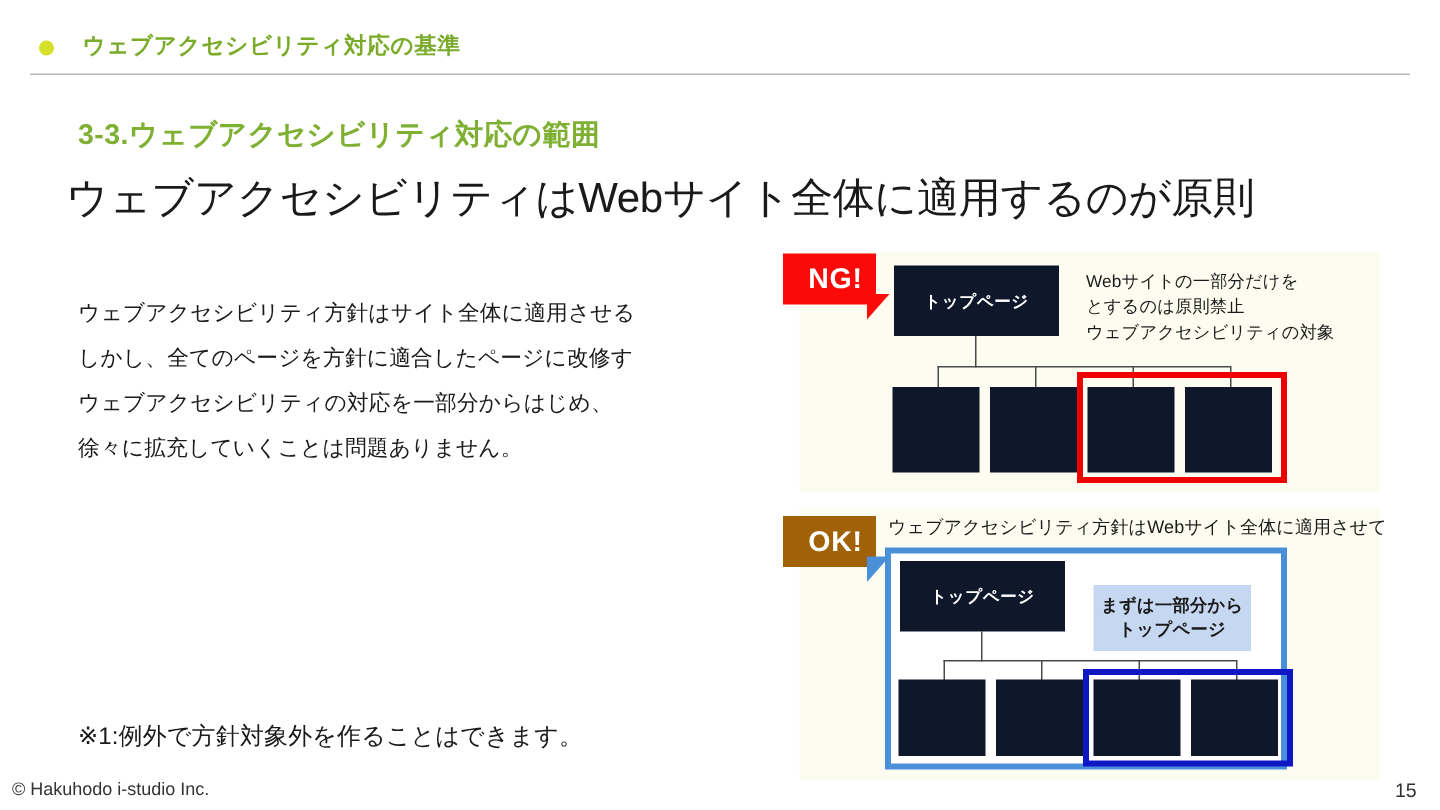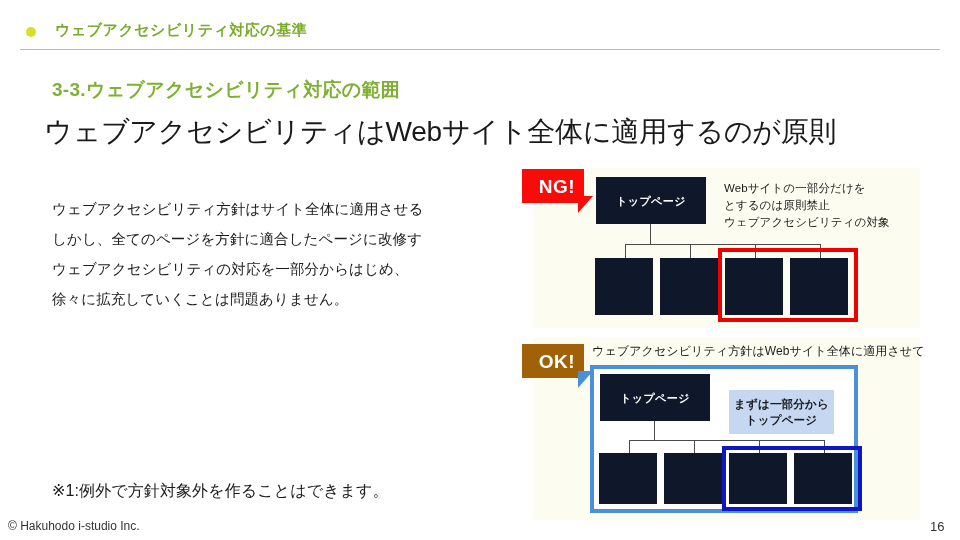--- a/index.html
+++ b/index.html
@@ -283,15 +283,15 @@
   <div class="node" style="left:664px; top:453px; width:58px; height:51px;"></div>
   <div class="node" style="left:729px; top:453px; width:58px; height:51px;"></div>
   <div class="node" style="left:794px; top:453px; width:58px; height:51px;"></div>
 
   <div class="outline outline-navy" style="left:722px; top:446px; width:140px; height:65px;"></div>
 
   <div class="badge badge-ok" style="left:522px; top:344px; width:62px; height:34px;">OK!</div>
   <div class="badge-tail tail-ok" style="left:578px; top:371px;"></div>
 
   <div class="footer-copy">© Hakuhodo i-studio Inc.</div>
-  <div class="footer-page">16</div>
+  <div class="footer-page">15</div>
 
 </div>
 
 </body></html>

